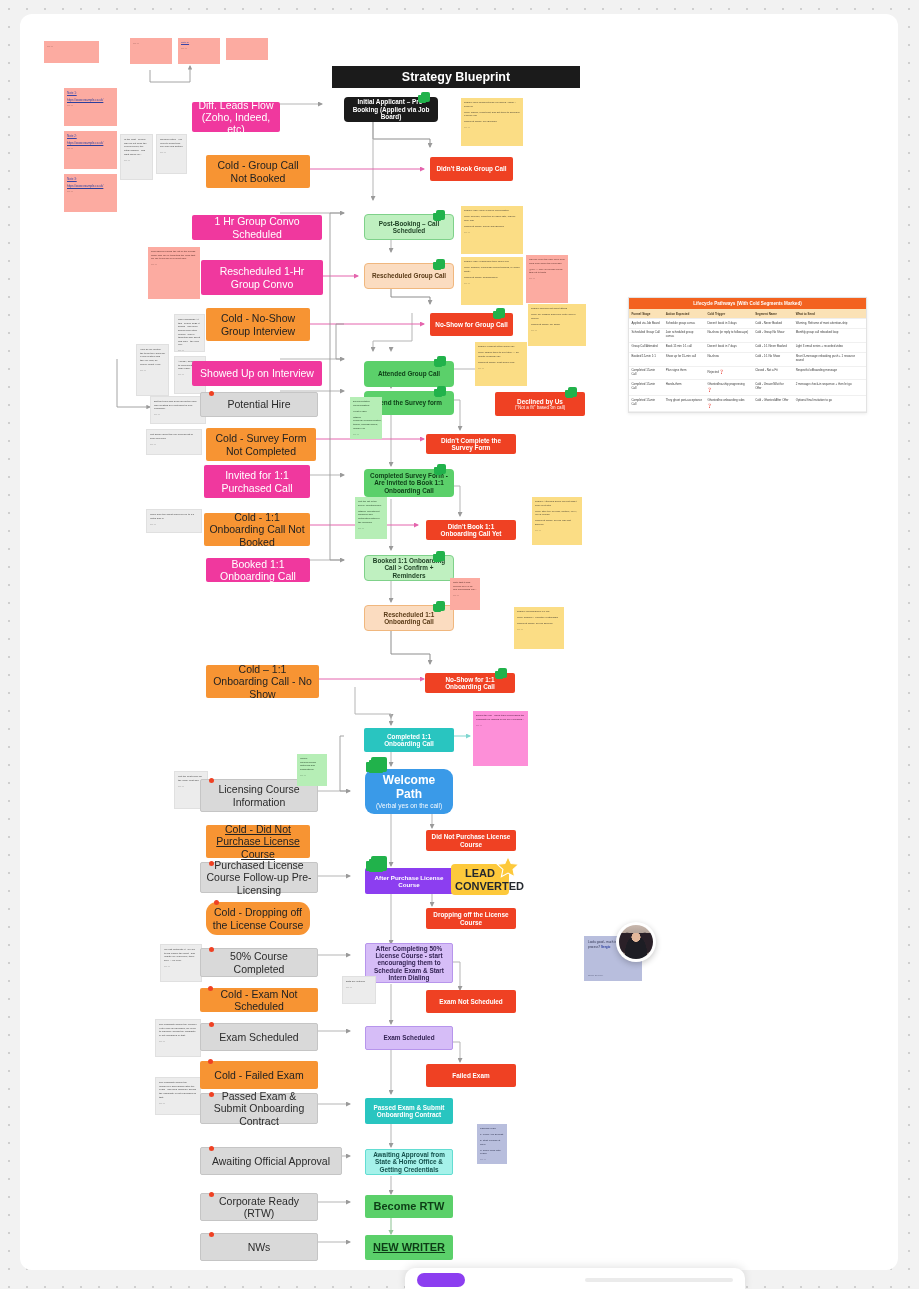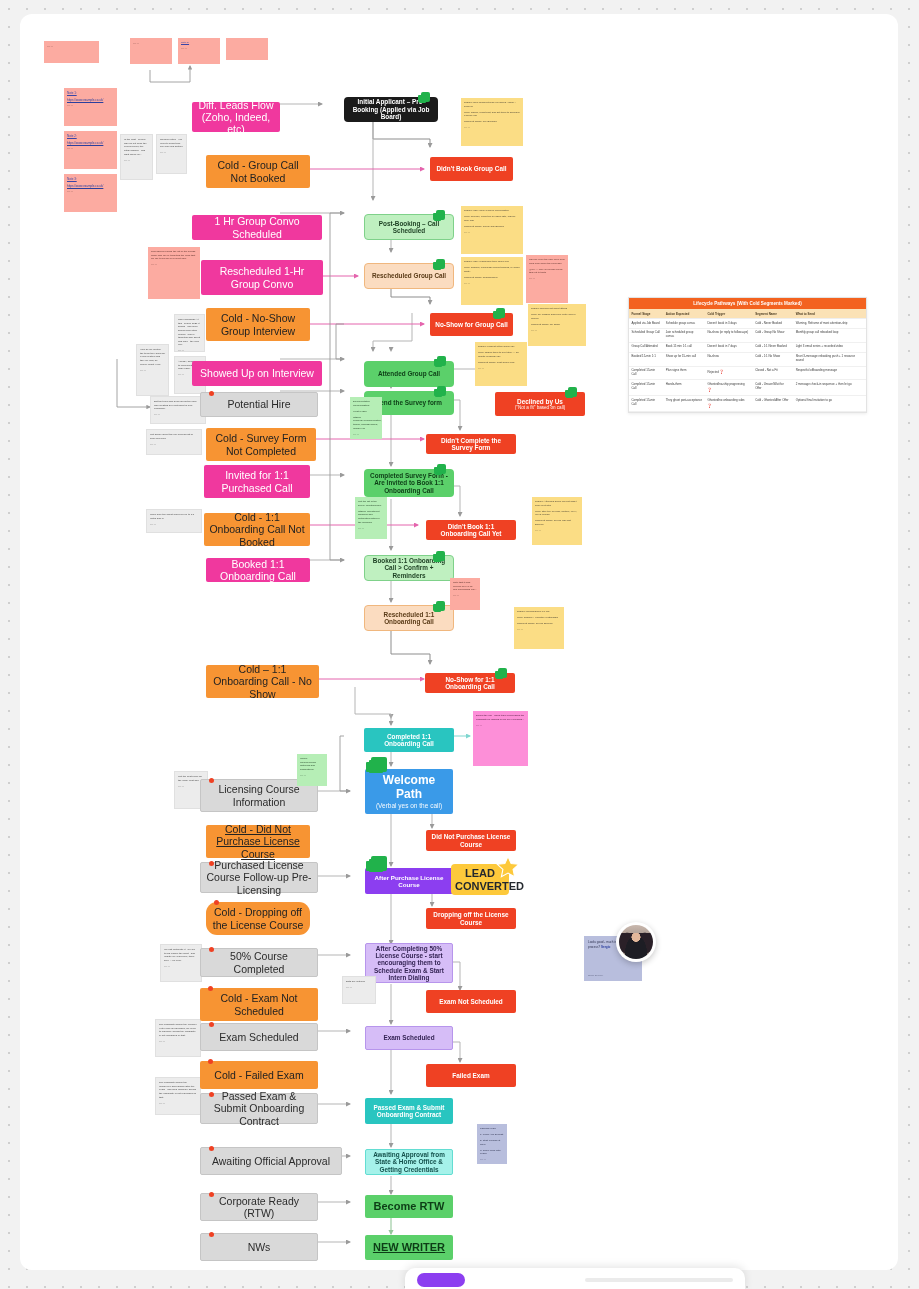--- a/index.html
+++ b/index.html
@@ -70,21 +70,21 @@
   .n-grey   { background:#d9d9d9; color:#2b2b2b; font-size:10.5px; font-weight:400; border:1px solid #c5c5c5;}
 
   
   .n-black  { background:#1b1b1b; color:#fff; font-size:6.4px; font-weight:700; border-radius:4px; }
   .n-red    { background:#ef4123; color:#fff; font-size:6.4px; font-weight:700; border-radius:2px; }
   .n-green  { background:#bff0c0; color:#1c3f22; font-size:6.4px; font-weight:700; border:1px solid #7fd18a; border-radius:4px; }
   .n-green2 { background:#5bd06a; color:#0d3d16; font-size:6.4px; font-weight:700; border-radius:4px; }
   .n-peach  { background:#fbdcc0; color:#5a3b17; font-size:6.4px; font-weight:700; border:1px solid #f0b77e; border-radius:4px; }
   .n-teal   { background:#29c5c0; color:#fff; font-size:6.4px; font-weight:700; border-radius:2px; }
   .n-mint   { background:#a5f2ea; color:#14514c; font-size:6.4px; font-weight:700; border:1px solid #63ddd2; border-radius:2px; }
-  .n-blue   { background:#3a9ae8; color:#fff; font-size:12px; font-weight:700; border-radius:2px; }
+  .n-blue   { background:#3a9ae8; color:#fff; font-size:12px; font-weight:700; border-radius:9px; }
   .n-lilac  { background:#d6bdf7; color:#352455; font-size:6.4px; font-weight:700; border:1px solid #b795ec; border-radius:2px; }
   .n-purple { background:#8c3ef0; color:#fff; font-size:6.2px; font-weight:700; border-radius:2px; }
   .n-greenbig { background:#5bd06a; color:#0d3d16; font-size:11px; font-weight:700; border-radius:2px; }
   .n-yellowbadge { background:#fdc93b; color:#23282e; font-size:11px; font-weight:700; border-radius:4px; }
 
   
   .dot {
     position: absolute; width: 5px; height: 5px; border-radius: 50%;
     background: #ef4123; left: 8px; top: -2px;
   }
@@ -318,20 +318,21 @@
 
       <g stroke="#9a9a9a" stroke-width="0.9" fill="none" marker-end="url(#ah)">
         <path d="M130,56 L130,68 L170,68 L170,52"></path>
       </g>
       <g stroke="#9a9a9a" stroke-width="0.9" fill="none" marker-end="url(#ah)">
         <path d="M97,345 L97,393 L130,393"></path>
         <path d="M118,370 L130,370"></path>
       </g>
     </svg>
 
+    <div id="header-bar">Strategy Blueprint</div>
 
     <div class="sticky st-pinkish" style="left:24px;top:27px;width:55px;height:22px;">
         <span class="meta">Fev 44</span>
       </div>
     <div class="sticky st-pinkish" style="left:110px;top:24px;width:42px;height:26px;">
         <span class="meta">Fev 44</span>
       </div>
     <div class="sticky st-pinkish" style="left:158px;top:24px;width:42px;height:26px;">
         <span class="t" style="color:#3a46a8;text-decoration:underline">Note 2:</span>
         <span class="meta">Fev 44</span>
@@ -456,21 +457,21 @@
         <span class="lbl">Purchased License Course Follow-up Pre-Licensing</span>
       </div>
     <div class="node n-orange" style="left:186px;top:888px;width:104px;height:33px;border-radius:11px;">
         <span class="dot"></span>
         <span class="lbl">Cold - Dropping off the License Course</span>
       </div>
     <div class="node n-grey" style="left:180px;top:934px;width:118px;height:29px;">
         <span class="dot"></span>
         <span class="lbl">50% Course Completed</span>
       </div>
-    <div class="node n-orange" style="left:180px;top:974px;width:118px;height:33px;text-align:center;">
+    <div class="node n-orange" style="left:180px;top:974px;width:118px;height:24px;text-align:center;">
         <span class="dot"></span>
         <span class="lbl">Cold - Exam Not Scheduled</span>
       </div>
     <div class="node n-grey" style="left:180px;top:1009px;width:118px;height:28px;">
         <span class="dot"></span>
         <span class="lbl">Exam Scheduled</span>
       </div>
     <div class="node n-orange" style="left:180px;top:1047px;width:118px;height:28px;">
         <span class="dot"></span>
         <span class="lbl">Cold - Failed Exam</span>

